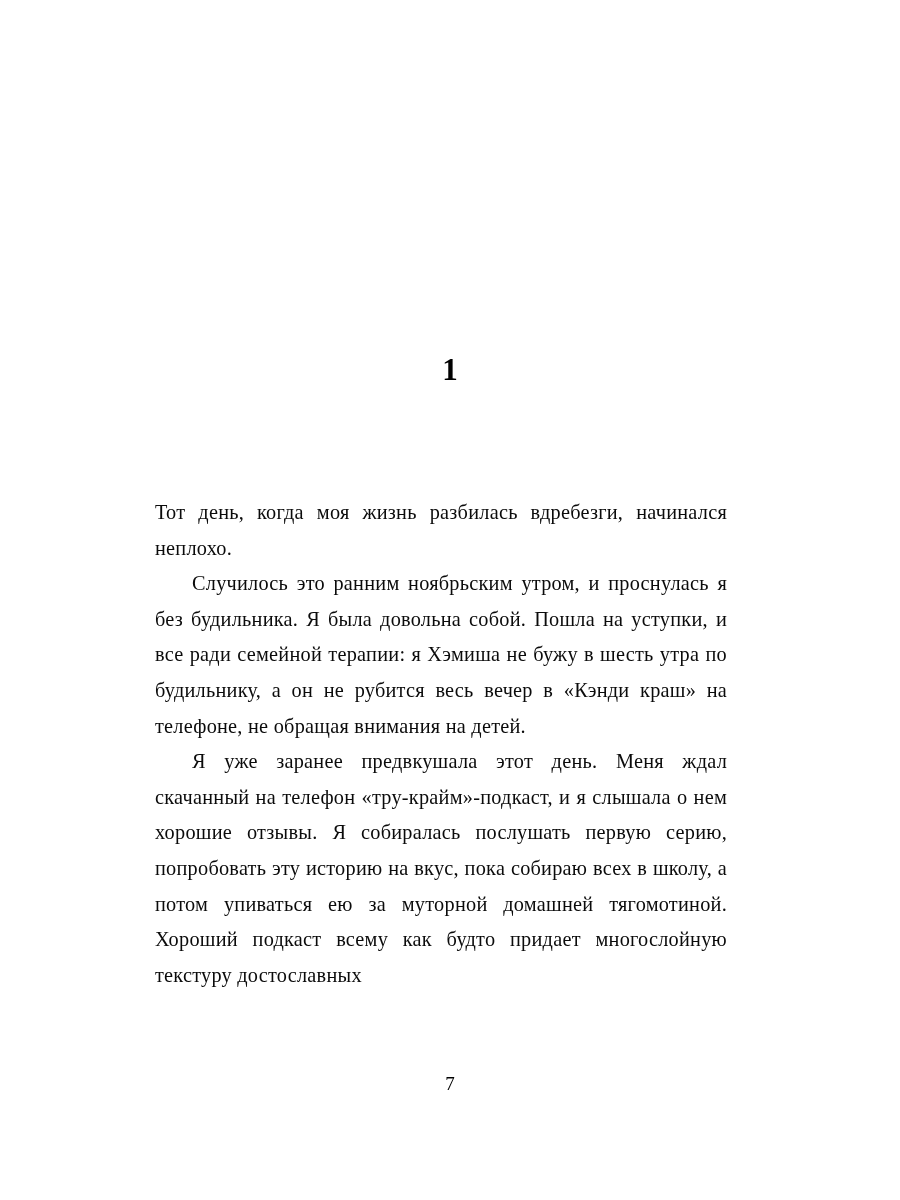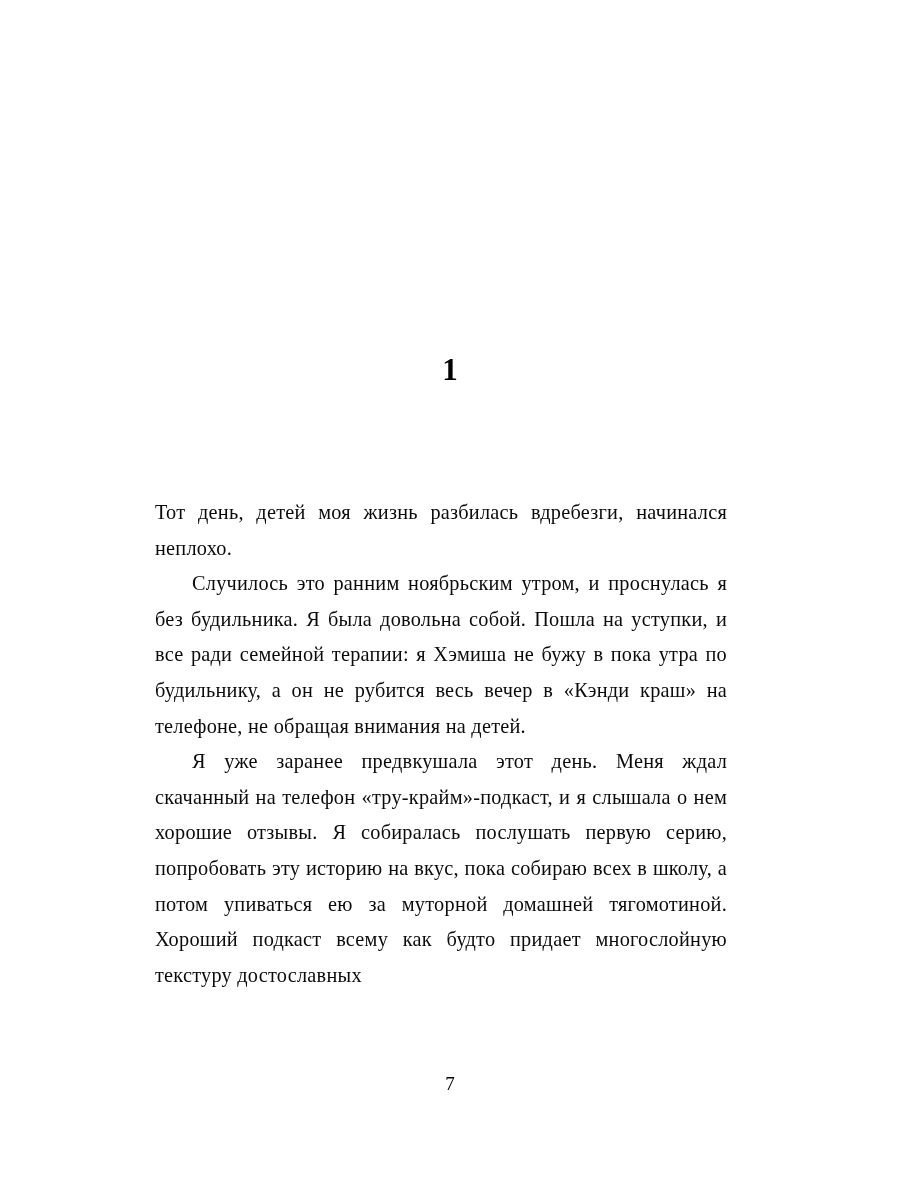--- a/index.html
+++ b/index.html
@@ -64,20 +64,20 @@
   }
 </style>
 </head>
 <body>
 
 <div class="page">
 
   <div class="chapter-number">1</div>
 
   <div class="body-text">
-    <p>Тот день, детей моя жизнь разбилась вдребезги, начинался неплохо.</p>
-    <p class="indent">Случилось это ранним ноябрьским утром, и проснулась я без будильника. Я была довольна собой. Пошла на уступки, и все ради семейной терапии: я Хэмиша не бужу в пока утра по будильнику, а он не рубится весь вечер в «Кэнди краш» на телефоне, не обращая внимания на детей.</p>
+    <p>Тот день, когда моя жизнь разбилась вдребезги, начинался неплохо.</p>
+    <p class="indent">Случилось это ранним ноябрьским утром, и проснулась я без будильника. Я была довольна собой. Пошла на уступки, и все ради семейной терапии: я Хэмиша не бужу в шесть утра по будильнику, а он не рубится весь вечер в «Кэнди краш» на телефоне, не обращая внимания на детей.</p>
     <p class="indent">Я уже заранее предвкушала этот день. Меня ждал скачанный на телефон «тру-крайм»-подкаст, и я слышала о нем хорошие отзывы. Я собиралась послушать первую серию, попробовать эту историю на вкус, пока собираю всех в школу, а потом упиваться ею за муторной домашней тягомотиной. Хороший подкаст всему как будто придает многослойную текстуру достославных</p>
   </div>
 
   <div class="page-number">7</div>
 
 </div>
 
 </body></html>

